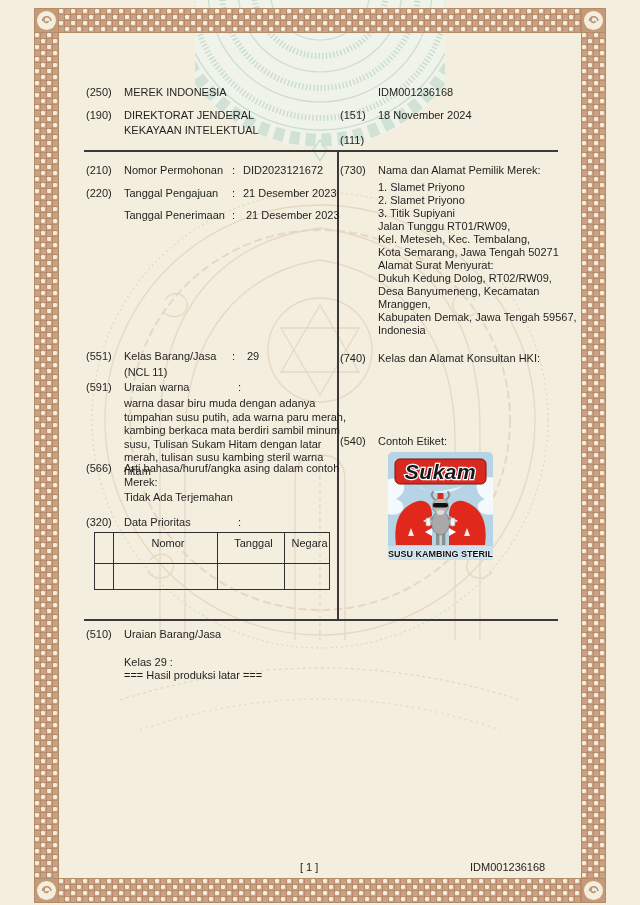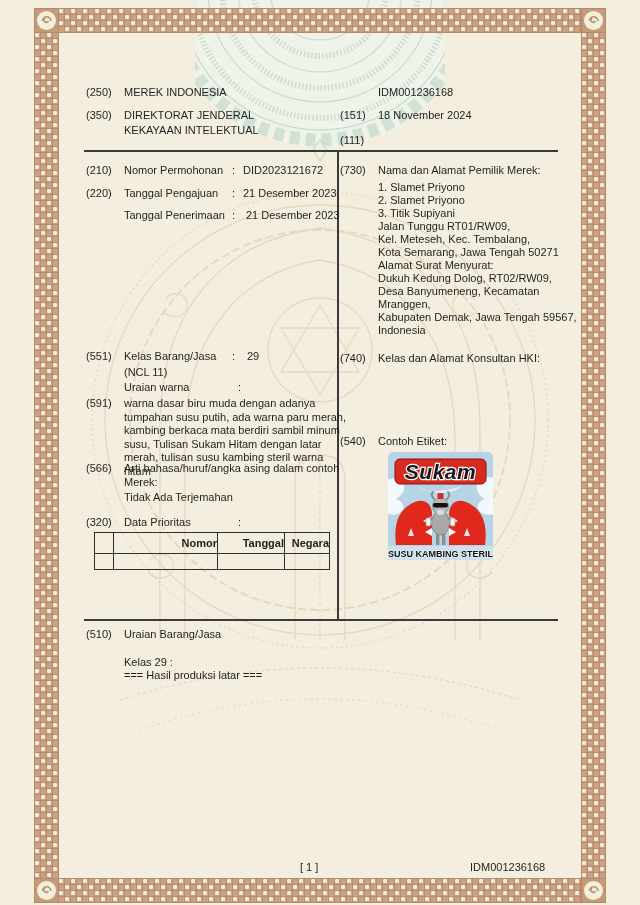--- a/index.html
+++ b/index.html
@@ -20,22 +20,22 @@
   .band-left{left:34px;top:8px;width:25px;height:895px;}
   .band-right{left:581px;top:8px;width:25px;height:895px;}
   .medal{position:absolute;width:25px;height:25px;background:#c49a79;box-shadow:inset 0 0 0 1px #b28c69;}
   
   .t{position:absolute;font-size:11px;line-height:13px;white-space:nowrap;}
   .w{position:absolute;font-size:11px;line-height:13.5px;white-space:normal;}
   .rule{position:absolute;background:#3a3a3a;}
   
   table.prio{position:absolute;left:94px;top:532px;border-collapse:collapse;
              font-size:11px;color:#1f1f1f;}
-  table.prio td,table.prio th{border:1.6px solid #2f2f2f;text-align:right;
-             font-weight:bold;padding:2px 0 2px 5px;vertical-align:middle;}
+  table.prio td,table.prio th{border:1.6px solid #2f2f2f;text-align:center;
+             font-weight:normal;padding:2px 0 12px 5px;vertical-align:middle;}
   table.prio tr.hd td{height:16px;}
   table.prio tr.empty td{height:11px;}
 </style>
 </head>
 <body>
 
 <div class="page">
 
   <svg style="position:absolute;left:0;top:0;" width="640" height="905" viewBox="0 0 640 905">
     <g fill="none" stroke="#dcc6ae" stroke-width="1.3" opacity="0.55">
@@ -114,21 +114,21 @@
           <path d="M8.5,13 a4.2,4.2 0 1,1 8.4,0"></path>
           <path d="M11,10 a2.4,2.4 0 1,0 3.5,3"></path>
         </g>
       </svg>
   </div>
 
   <span class="t" style="left:86px;top:86px;">(250)</span>
   <span class="t" style="left:124px;top:86px;">MEREK INDONESIA</span>
   <span class="t" style="left:340px;top:86px;margin-top:48px;">(111)</span>
   <span class="t" style="left:378px;top:86px;">IDM001236168</span>
-  <span class="t" style="left:86px;top:109px;">(350)</span>
+  <span class="t" style="left:86px;top:109px;">(190)</span>
   <span class="t" style="left:124px;top:109px;">DIREKTORAT JENDERAL</span>
   <span class="t" style="left:124px;top:124px;">KEKAYAAN INTELEKTUAL</span>
   <span class="t" style="left:340px;top:109px;">(151)</span>
   <span class="t" style="left:378px;top:109px;">18 November 2024</span>
 
   <div class="rule" style="left:84px;top:150px;width:474px;height:1.6px;"></div>
   <div class="rule" style="left:337px;top:150px;width:1.6px;height:470px;"></div>
   <div class="rule" style="left:84px;top:619px;width:474px;height:1.6px;"></div>
 
   <span class="t" style="left:86px;top:164px;">(210)</span>
@@ -144,21 +144,21 @@
   <span class="t" style="left:124px;top:209px;">Tanggal Penerimaan</span>
   <span class="t" style="left:232px;top:209px;">:</span>
   <span class="t" style="left:246px;top:209px;">21 Desember 2023</span>
 
   <span class="t" style="left:86px;top:350px;">(551)</span>
   <span class="t" style="left:124px;top:350px;">Kelas Barang/Jasa</span>
   <span class="t" style="left:232px;top:350px;">:</span>
   <span class="t" style="left:247px;top:350px;">29</span>
   <span class="t" style="left:124px;top:366px;">(NCL 11)</span>
 
-  <span class="t" style="left:86px;top:381px;margin-top:16px;">(591)</span>
+  <span class="t" style="left:86px;top:381px;">(591)</span>
   <span class="t" style="left:124px;top:381px;">Uraian warna</span>
   <span class="t" style="left:238px;top:381px;">:</span>
   <div class="w" style="left:124px;top:397px;width:228px;">warna dasar biru muda dengan adanya tumpahan susu putih, ada warna paru merah, kambing berkaca mata berdiri sambil minum susu, Tulisan Sukam Hitam dengan latar merah, tulisan susu kambing steril warna hitam</div>
 
   <span class="t" style="left:86px;top:462px;">(566)</span>
   <div class="w" style="left:124px;top:462px;width:232px;">Arti bahasa/huruf/angka asing dalam contoh Merek:</div>
   <span class="t" style="left:124px;top:491px;">Tidak Ada Terjemahan</span>
 
   <span class="t" style="left:86px;top:516px;">(320)</span>
   <span class="t" style="left:124px;top:516px;text-align:center;">Data Prioritas</span>

